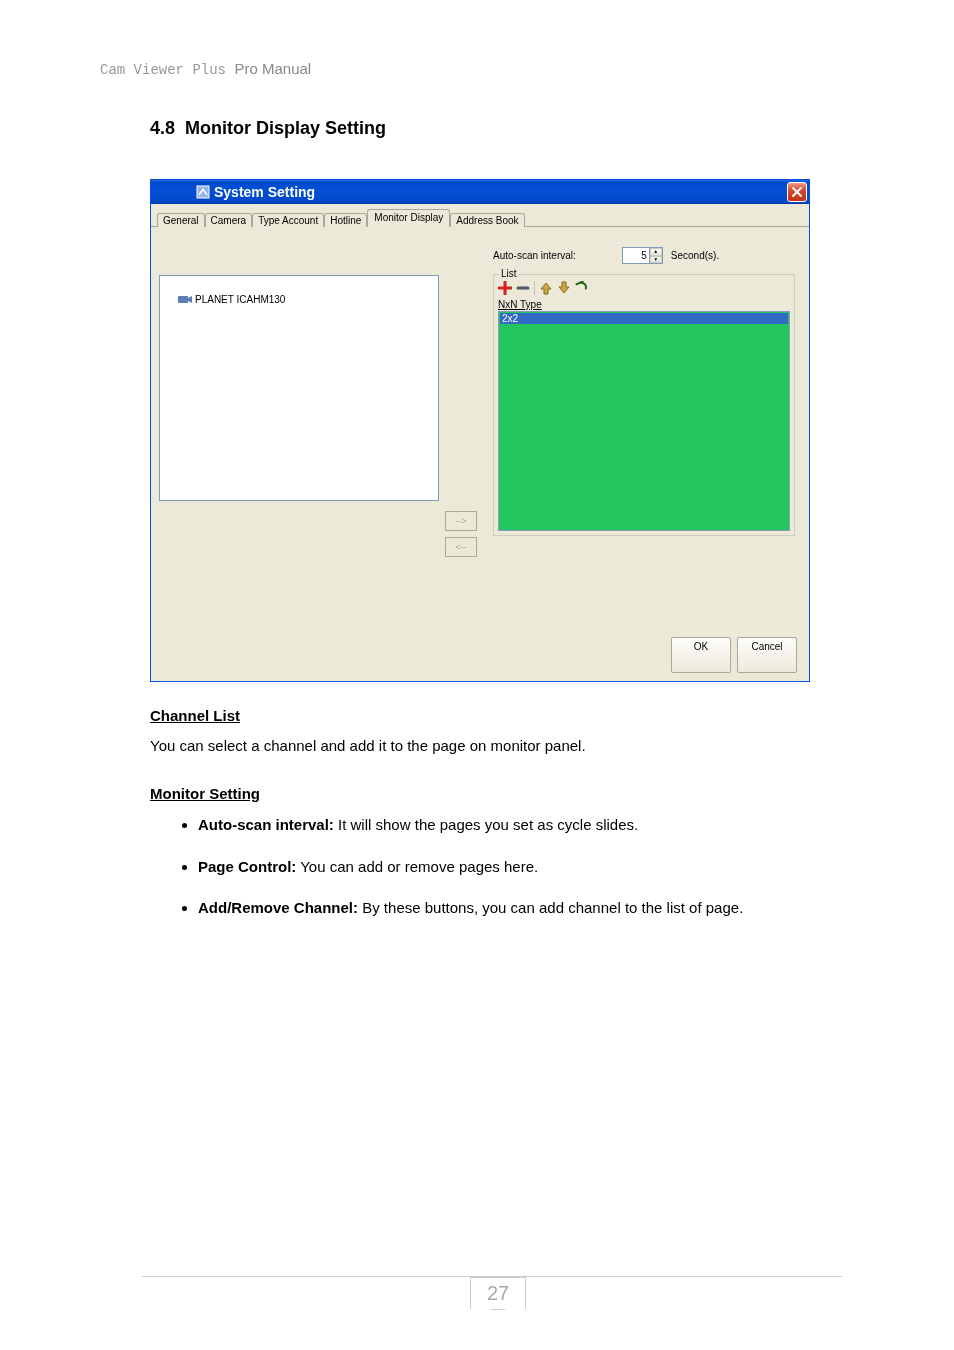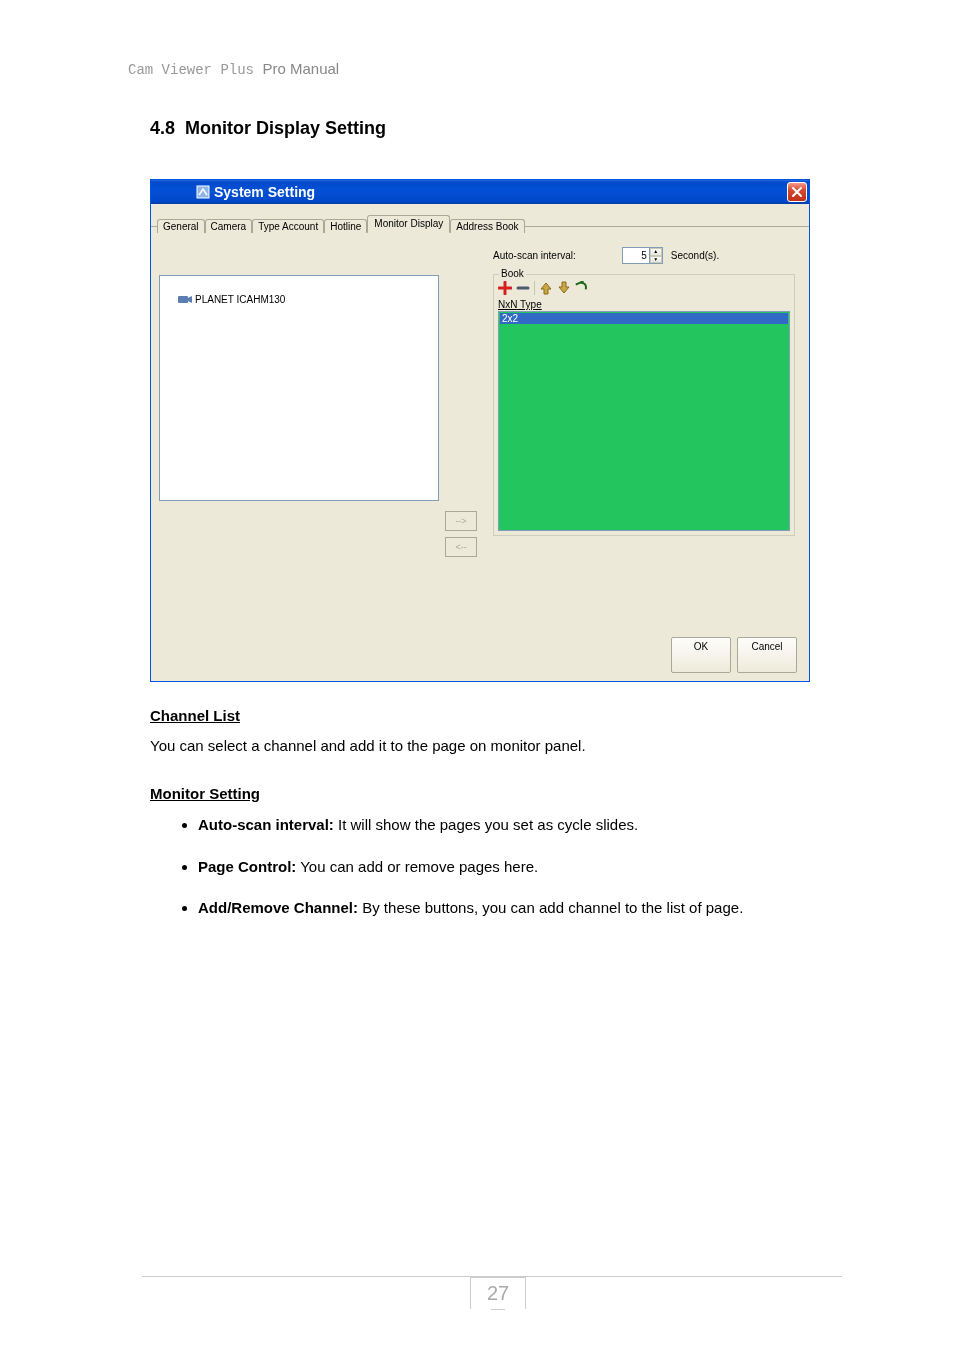--- a/index.html
+++ b/index.html
@@ -15,21 +15,20 @@
     height: 1350px;
     margin: 0 auto;
     position: relative;
     padding: 60px 100px 40px 100px;
   }
   .header-text {
     font-family: "Courier New", monospace;
     font-size: 14px;
     color: #999;
     margin-bottom: 40px;
-    margin-left: 28px;
   }
   .header-text .pro-manual {
     font-family: Arial, sans-serif;
     font-size: 15px;
     color: #888;
     font-weight: normal;
   }
   .section-heading {
     font-weight: bold;
     font-size: 18px;
@@ -88,21 +87,21 @@
     border-bottom: 1px solid #aca899;
   }
   .tab-outer {
     border: 1px solid #aca899;
     border-bottom: none;
     border-radius: 3px 3px 0 0;
     padding: 2px 6px;
     background: #ECE9D8;
     margin-right: 0px;
     position: relative;
-    top: 7px;
+    top: 1px;
   }
   .tab-outer.active {
     background: #ECE9D8;
     z-index: 2;
     padding-bottom: 3px;
     border-bottom: 1px solid #ECE9D8;
   }
   .tab-outer:not(.active) {
     margin-top: 2px;
     padding: 1px 5px;
@@ -396,21 +395,21 @@
               <input value="5" style="">
               <div class="spinner-arrows">
                 <div>▲</div>
                 <div>▼</div>
               </div>
             </div>
             <span>Second(s).</span>
           </div>
 
           <div class="page-fieldset">
-            <span class="legend">Book</span>
+            <span class="legend">List</span>
             <div class="page-icons">
               <span class="picon">
                   <svg viewBox="0 0 14 14">
                     <path d="M7 1 V13 M1 7 H13" stroke="#d62020" stroke-width="3" stroke-linecap="round"></path>
                   </svg>
                 </span>
               <span class="picon">
                   <svg viewBox="0 0 14 14">
                     <path d="M2 7 H12" stroke="#4a5a6a" stroke-width="3" stroke-linecap="round"></path>
                   </svg>

